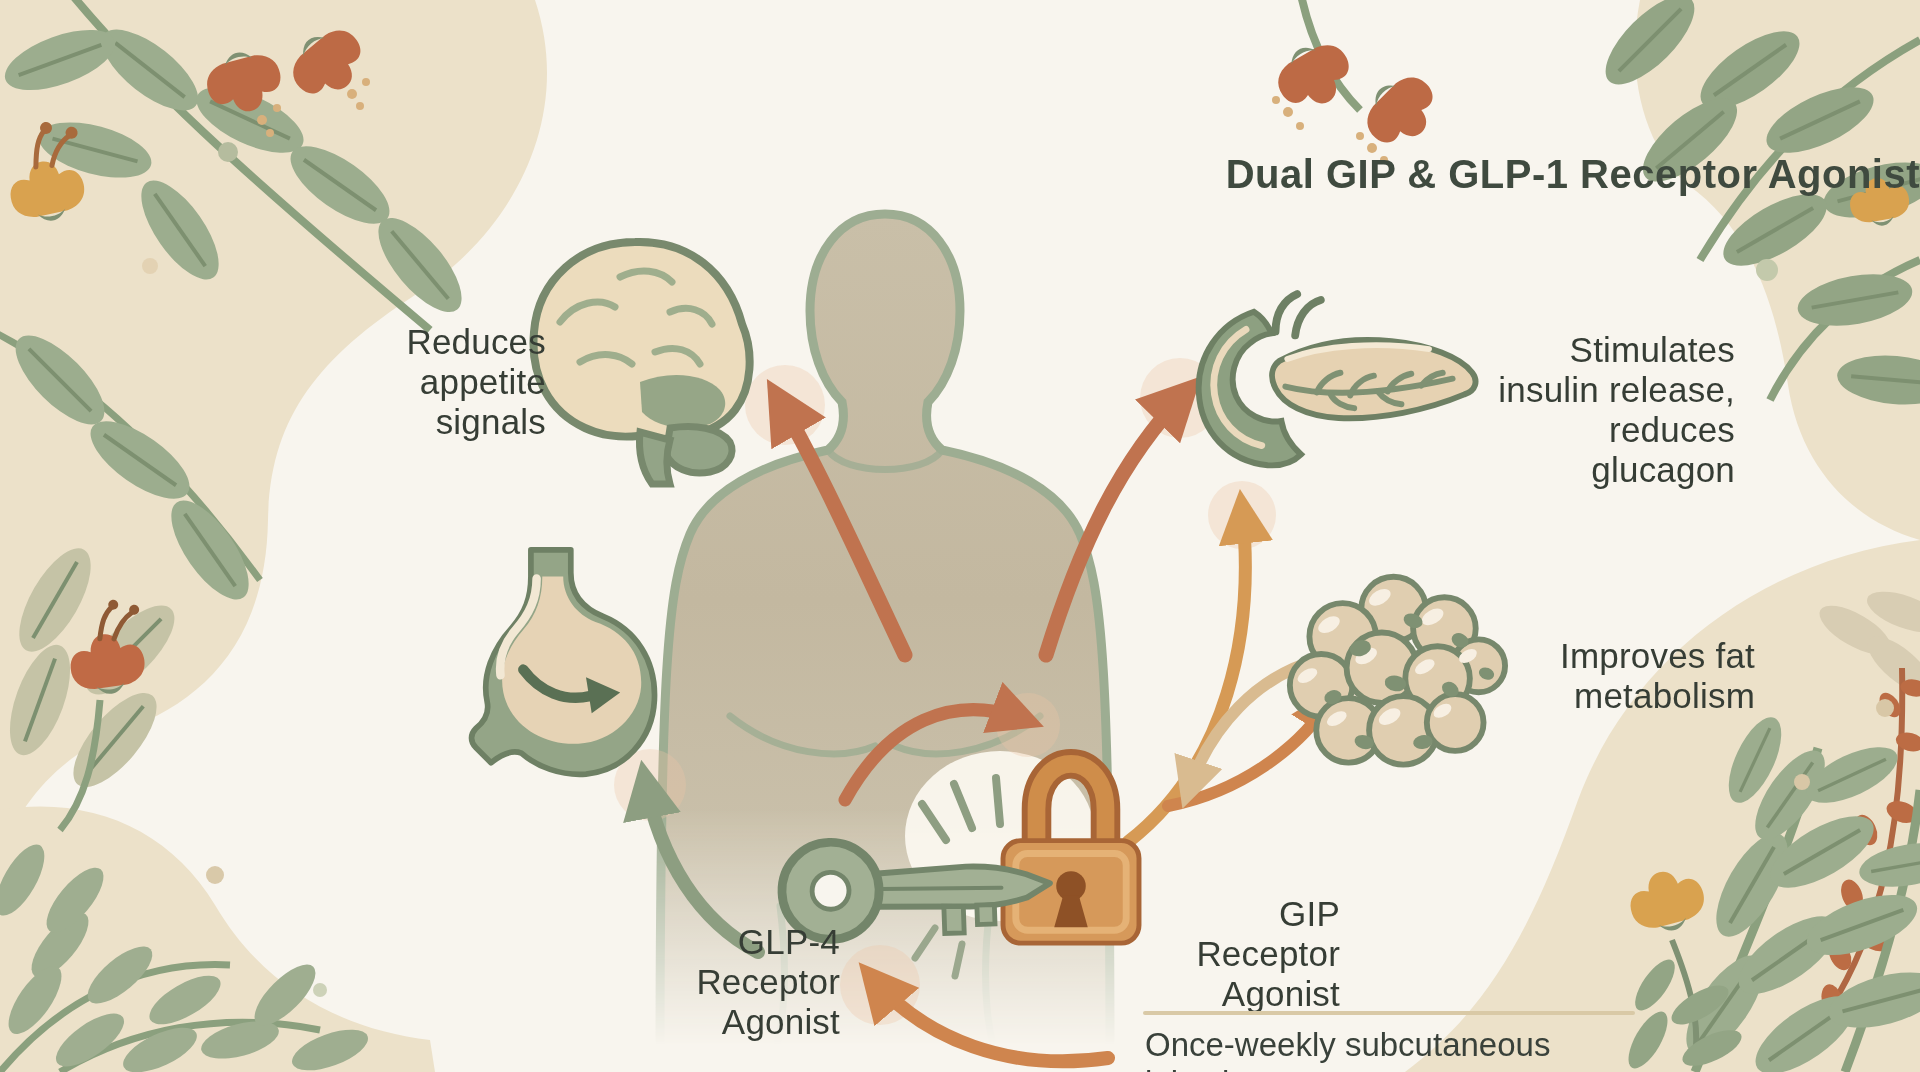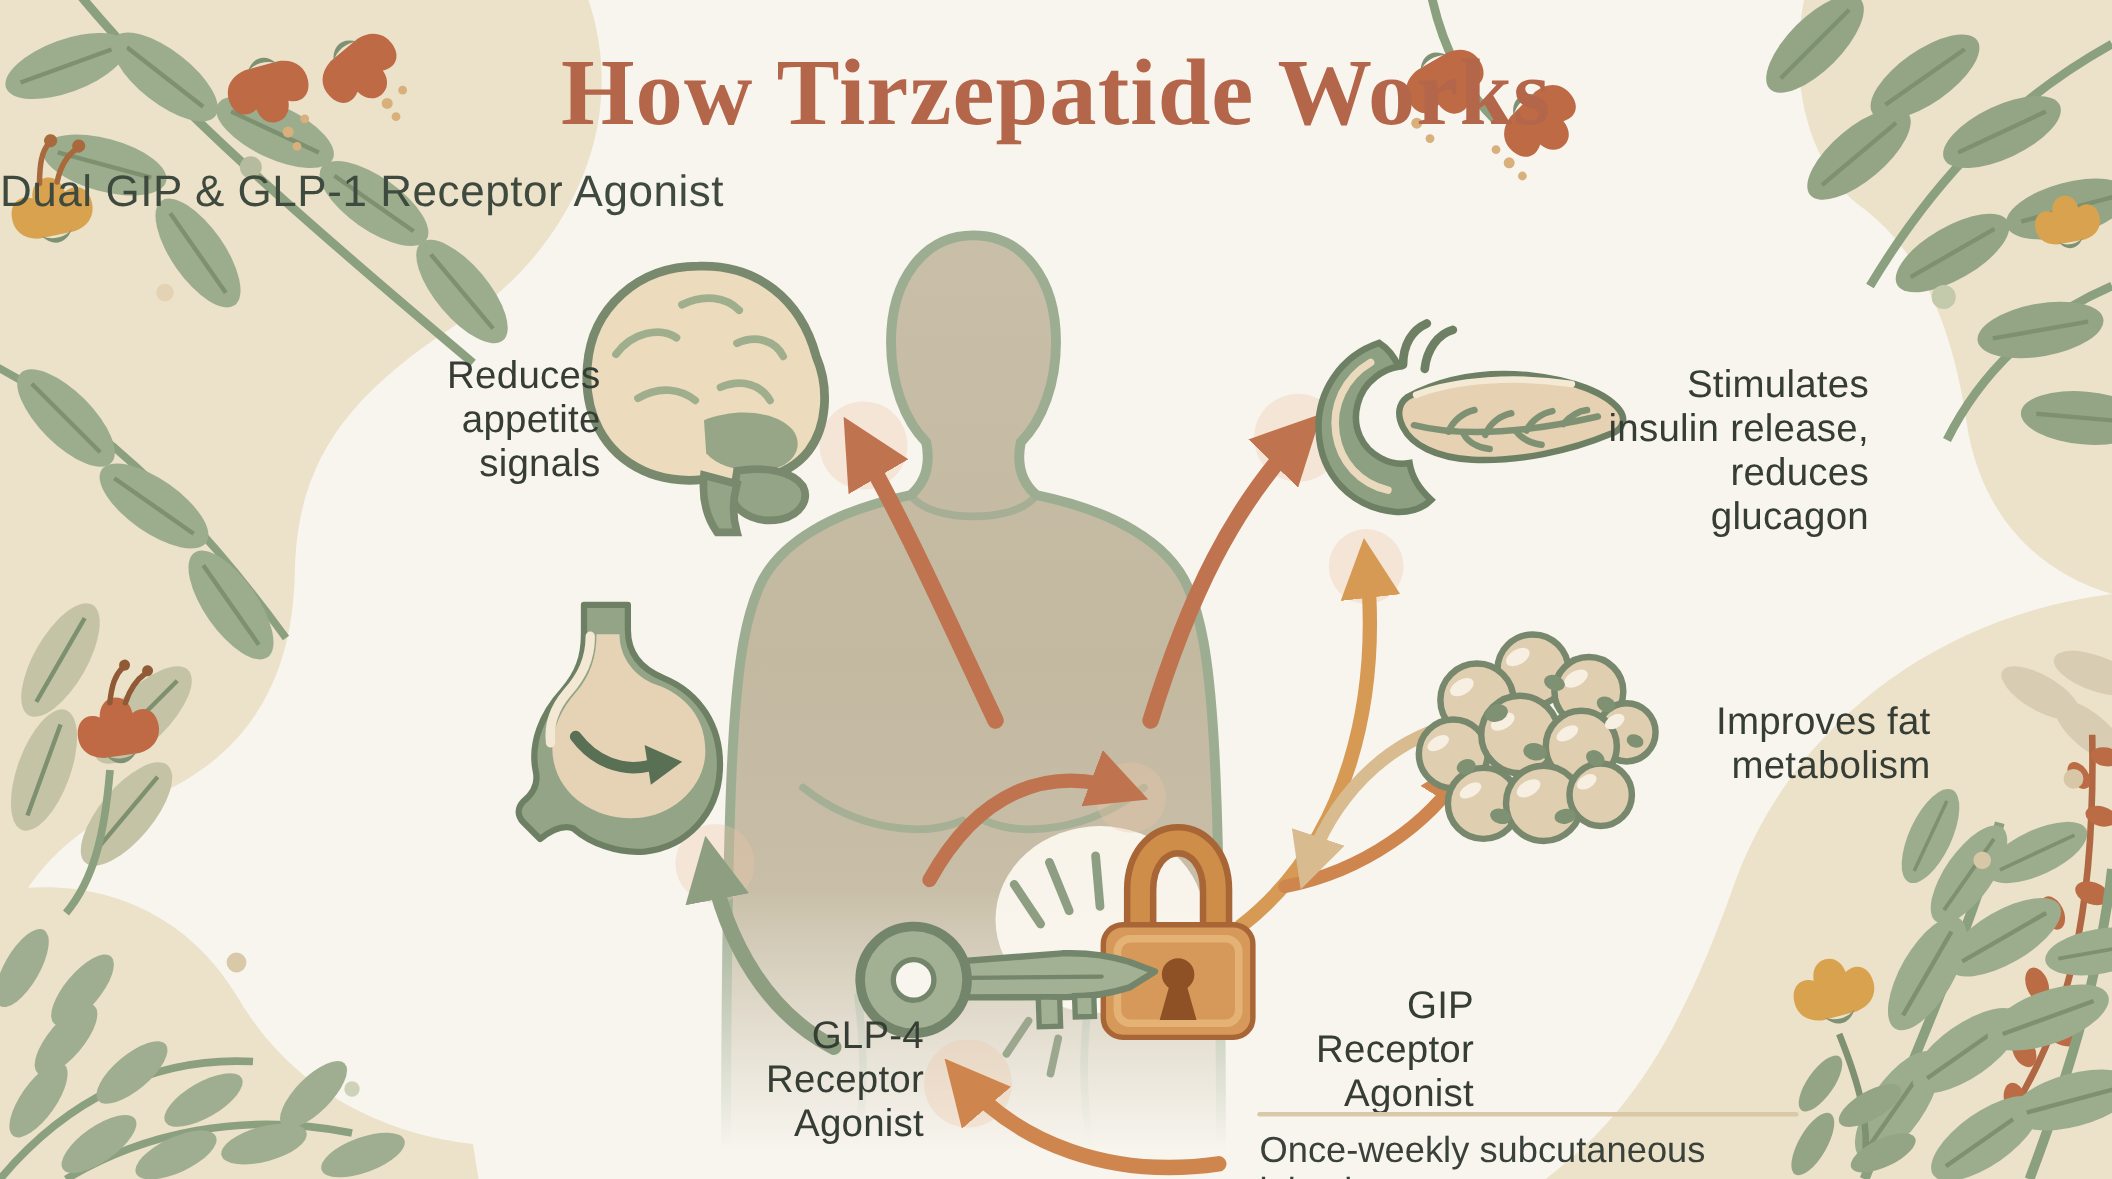--- a/index.html
+++ b/index.html
@@ -3,22 +3,22 @@
 <meta charset="utf-8">
 <style>
   html,body{margin:0;padding:0;background:#e8e6e0}
   #canvas{position:relative;width:1920px;height:1072px;background:#f8f5ee;overflow:hidden;
           font-family:"Liberation Sans",sans-serif}
   .abs{position:absolute}
   svg{display:block;overflow:visible}
   .title{position:absolute;left:0;top:34px;width:100%;text-align:center;
          font-family:"Liberation Serif",serif;font-weight:700;font-size:86px;
          color:#b4664a;letter-spacing:1px}
-  .subtitle{position:absolute;left:0;top:152px;width:100%;text-align:left;
-            font-weight:400;font-size:40px;color:#3f4a3f;letter-spacing:.5px}
+  .subtitle{position:absolute;left:0;top:152px;width:100%;text-align:right;
+            font-weight:700;font-size:40px;color:#3f4a3f;letter-spacing:.5px}
   .label{position:absolute;white-space:pre-line;text-align:right;color:#363d35;
          font-weight:500;font-size:35px;line-height:40px;letter-spacing:.2px}
   .footer-note{position:absolute;left:1145px;top:1026px;width:520px;
                font-weight:500;font-size:33px;color:#39413a}
   .divider{position:absolute;left:1143px;top:1011px;width:492px;height:4px;
            background:#d9c9a6;border-radius:2px}
   .fadebody{-webkit-mask-image:linear-gradient(180deg,#000 70%,transparent 97%);
             mask-image:linear-gradient(180deg,#000 70%,transparent 97%)}
 </style>
 </head>
@@ -364,27 +364,26 @@
   <div class="abs" style="left:772px;top:818px;z-index:6;transform:rotate(-2deg)">
     <svg width="282" height="136" viewBox="0 0 290 140">
       <path d="M106,56 L200,52 C225,52 245,56 262,62 L286,72 L262,86 C240,92 220,94 200,93 L106,90 Z" fill="#a2b094" stroke="#73856a" stroke-width="6" stroke-linejoin="round"></path>
       <path d="M176,92 L176,120 L196,120 L196,93 Z M210,92 L210,112 L228,112 L228,92 Z" fill="#a2b094" stroke="#73856a" stroke-width="5"></path>
       <circle cx="60" cy="72" r="50" fill="#a2b094" stroke="#73856a" stroke-width="9"></circle>
       <circle cx="60" cy="72" r="19" fill="#f8f5ee" stroke="#73856a" stroke-width="5"></circle>
       <path d="M112,72 L236,75" stroke="#73856a" stroke-width="4" stroke-linecap="round"></path>
     </svg>
   </div>
 
-  <div class="title" style="z-index:7">How Tirzepatide Works</div>
   <div class="subtitle" style="z-index:7">Dual GIP &amp; GLP-1 Receptor Agonist</div>
 
   <div class="label" style="left:290px;top:322px;width:256px;z-index:7">Reduces
 appetite
 signals</div>
-  <div class="label" style="left:1414px;top:330px;width:285px;z-index:7">Stimulates
+  <div class="label" style="left:1450px;top:330px;width:285px;z-index:7">Stimulates
 insulin release,
 reduces
 glucagon</div>
   <div class="label" style="left:1460px;top:636px;width:295px;z-index:7">Improves fat
 metabolism</div>
   <div class="label" style="left:600px;top:922px;width:240px;z-index:7">GLP-4
 Receptor
 Agonist</div>
   <div class="label" style="left:1105px;top:894px;width:235px;z-index:7">GIP
 Receptor

